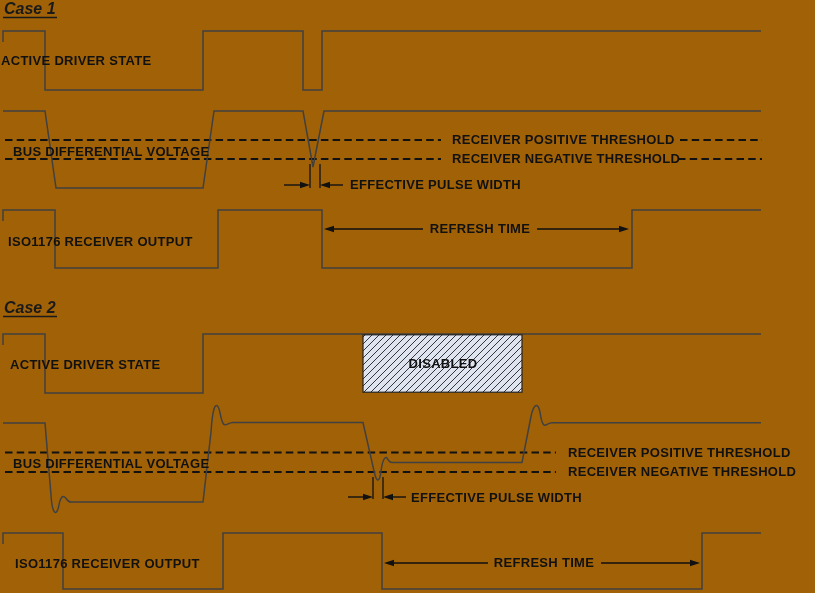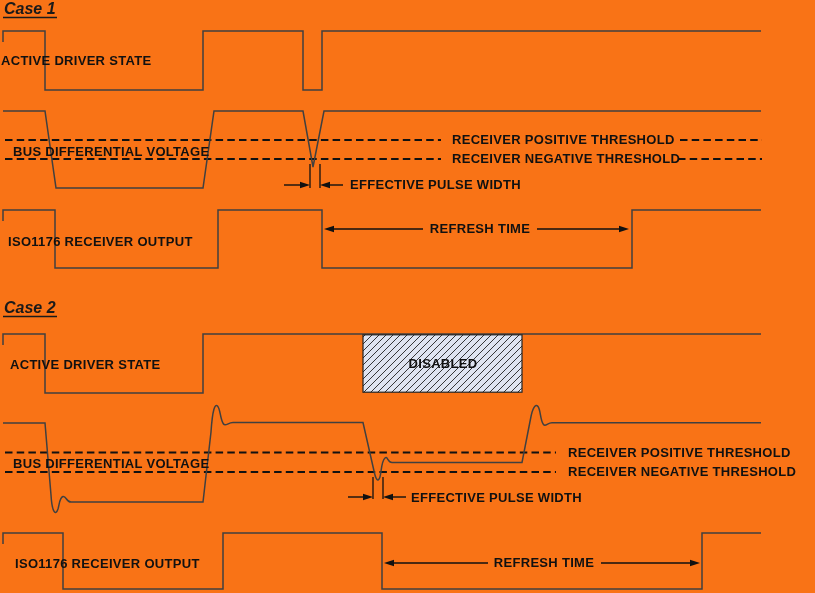--- a/index.html
+++ b/index.html
@@ -1,16 +1,16 @@
 <!DOCTYPE html>
 <html><head>
 <meta charset="utf-8">
 <style>
   html,body{margin:0;padding:0;background:#ffffff;}
-  .stage{position:relative;width:815px;height:593px;background:#f97316;overflow:hidden;
+  .stage{position:relative;width:815px;height:593px;background:#a16207;overflow:hidden;
          font-family:"Liberation Sans",sans-serif;}
   svg{display:block;}
   .wave{fill:none;stroke:#404040;stroke-width:1.5;stroke-linejoin:miter;}
   .dash{stroke:#111111;stroke-width:1.9;stroke-dasharray:7.5 4.2;}
   .tick{stroke:#111111;stroke-width:1.3;}
   .arrow{stroke:#111111;stroke-width:1.4;}
   .head{fill:#111111;stroke:none;}
   .lbl{font:bold 13px "Liberation Sans",sans-serif;fill:#111111;letter-spacing:0.3px;}
   .title{font:italic bold 16px "Liberation Sans",sans-serif;fill:#1a1a1a;}
   .underline{stroke:#1a1a1a;stroke-width:1.6;}

